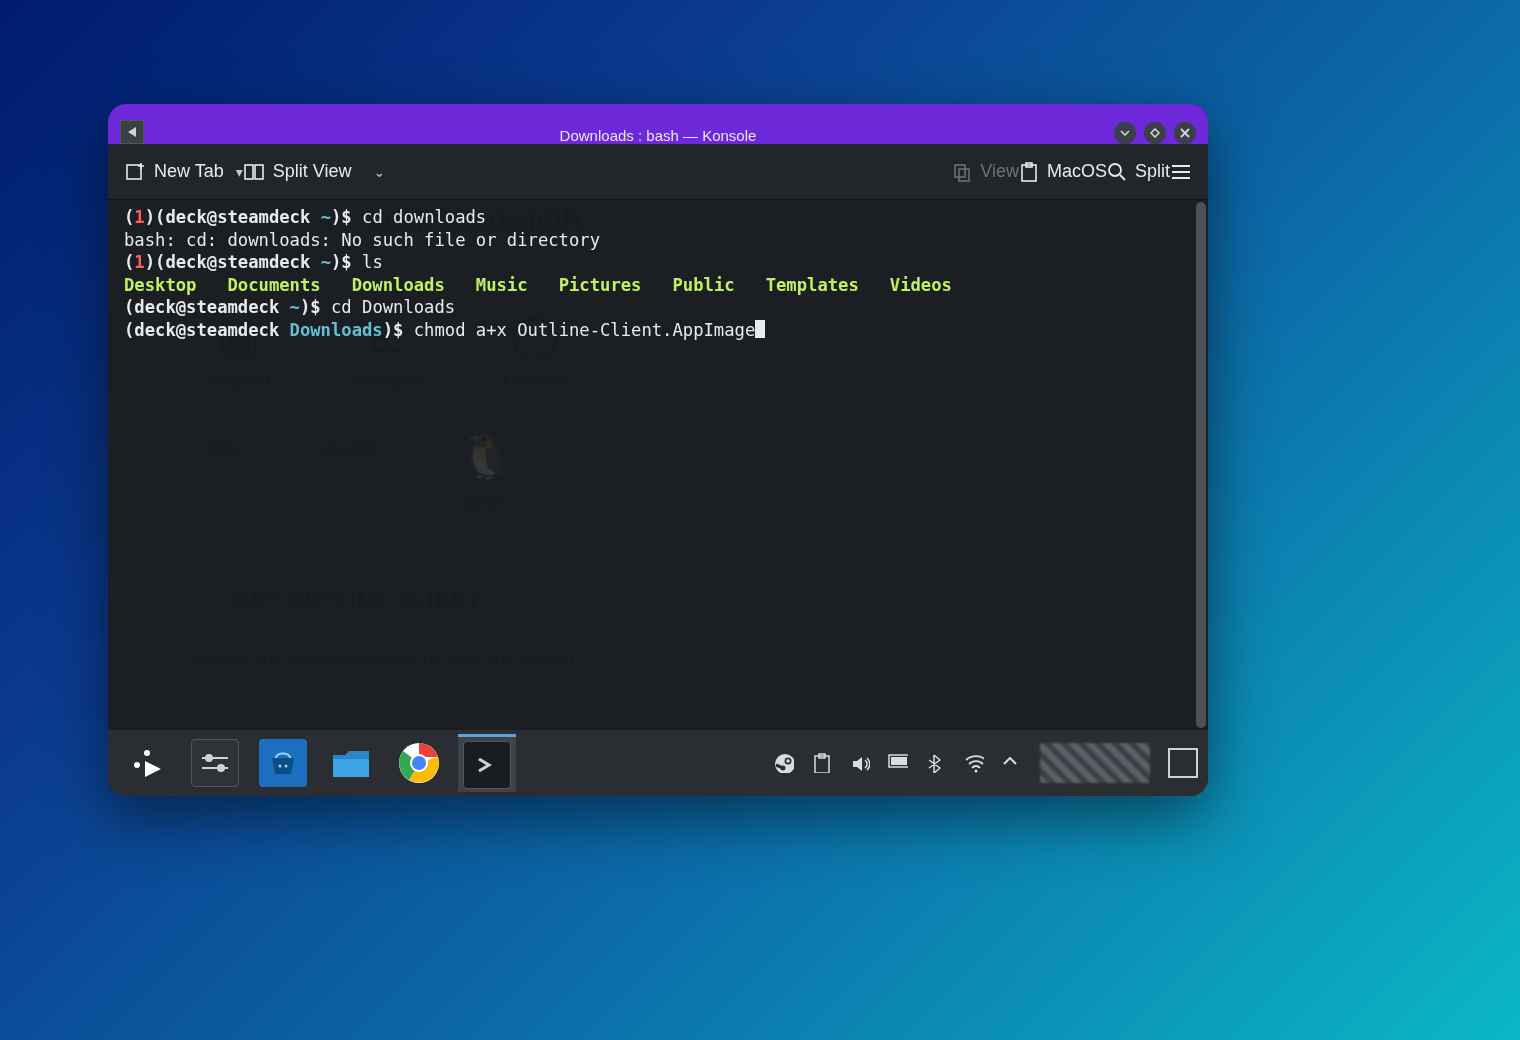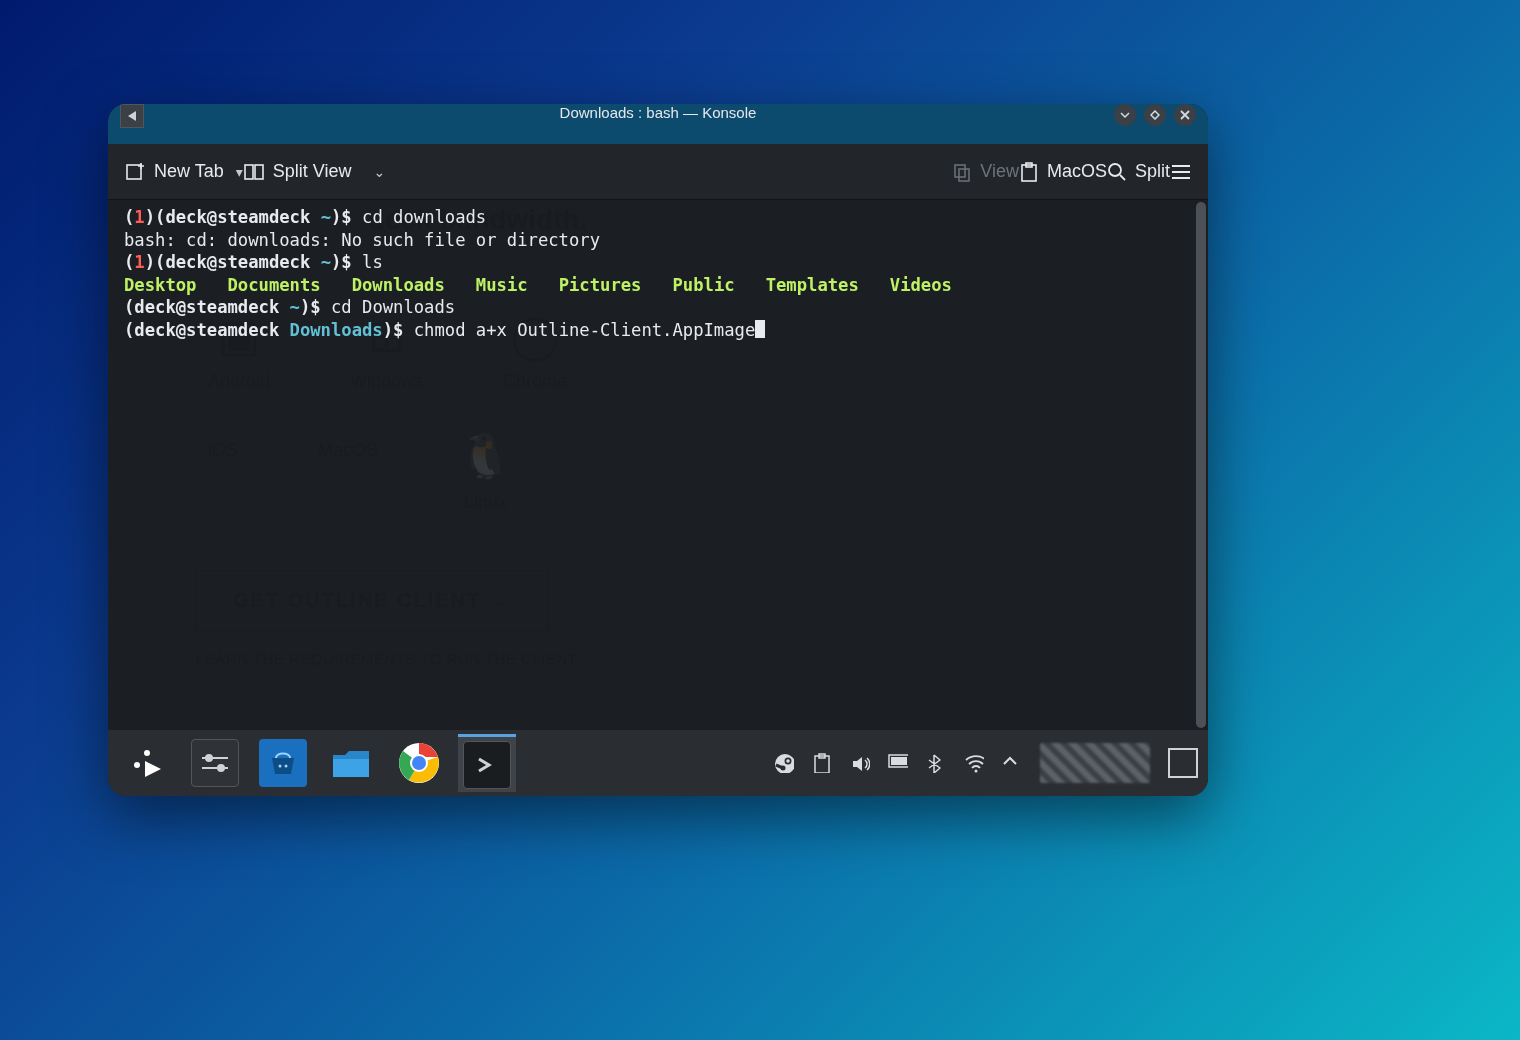--- a/index.html
+++ b/index.html
@@ -19,23 +19,23 @@
     background: #1e2226;
     border-radius: 18px;
     box-shadow: 0 20px 60px rgba(0,0,0,.5);
     display: flex;
     flex-direction: column;
     overflow: hidden;
   }
 
   .titlebar {
     height: 40px;
-    background: #0c4a6e;
+    background: #6d28d9;
     display: flex;
-    align-items: flex-start;
+    align-items: flex-end;
     padding: 0 12px;
     color: #e5e7eb;
     font-size: 15px;
     position: relative;
   }
   .titlebar .back-btn {
     width: 24px; height: 24px;
     background: #3a4046;
     border: 1px solid #50565c;
     display: flex; align-items: center; justify-content: center;

